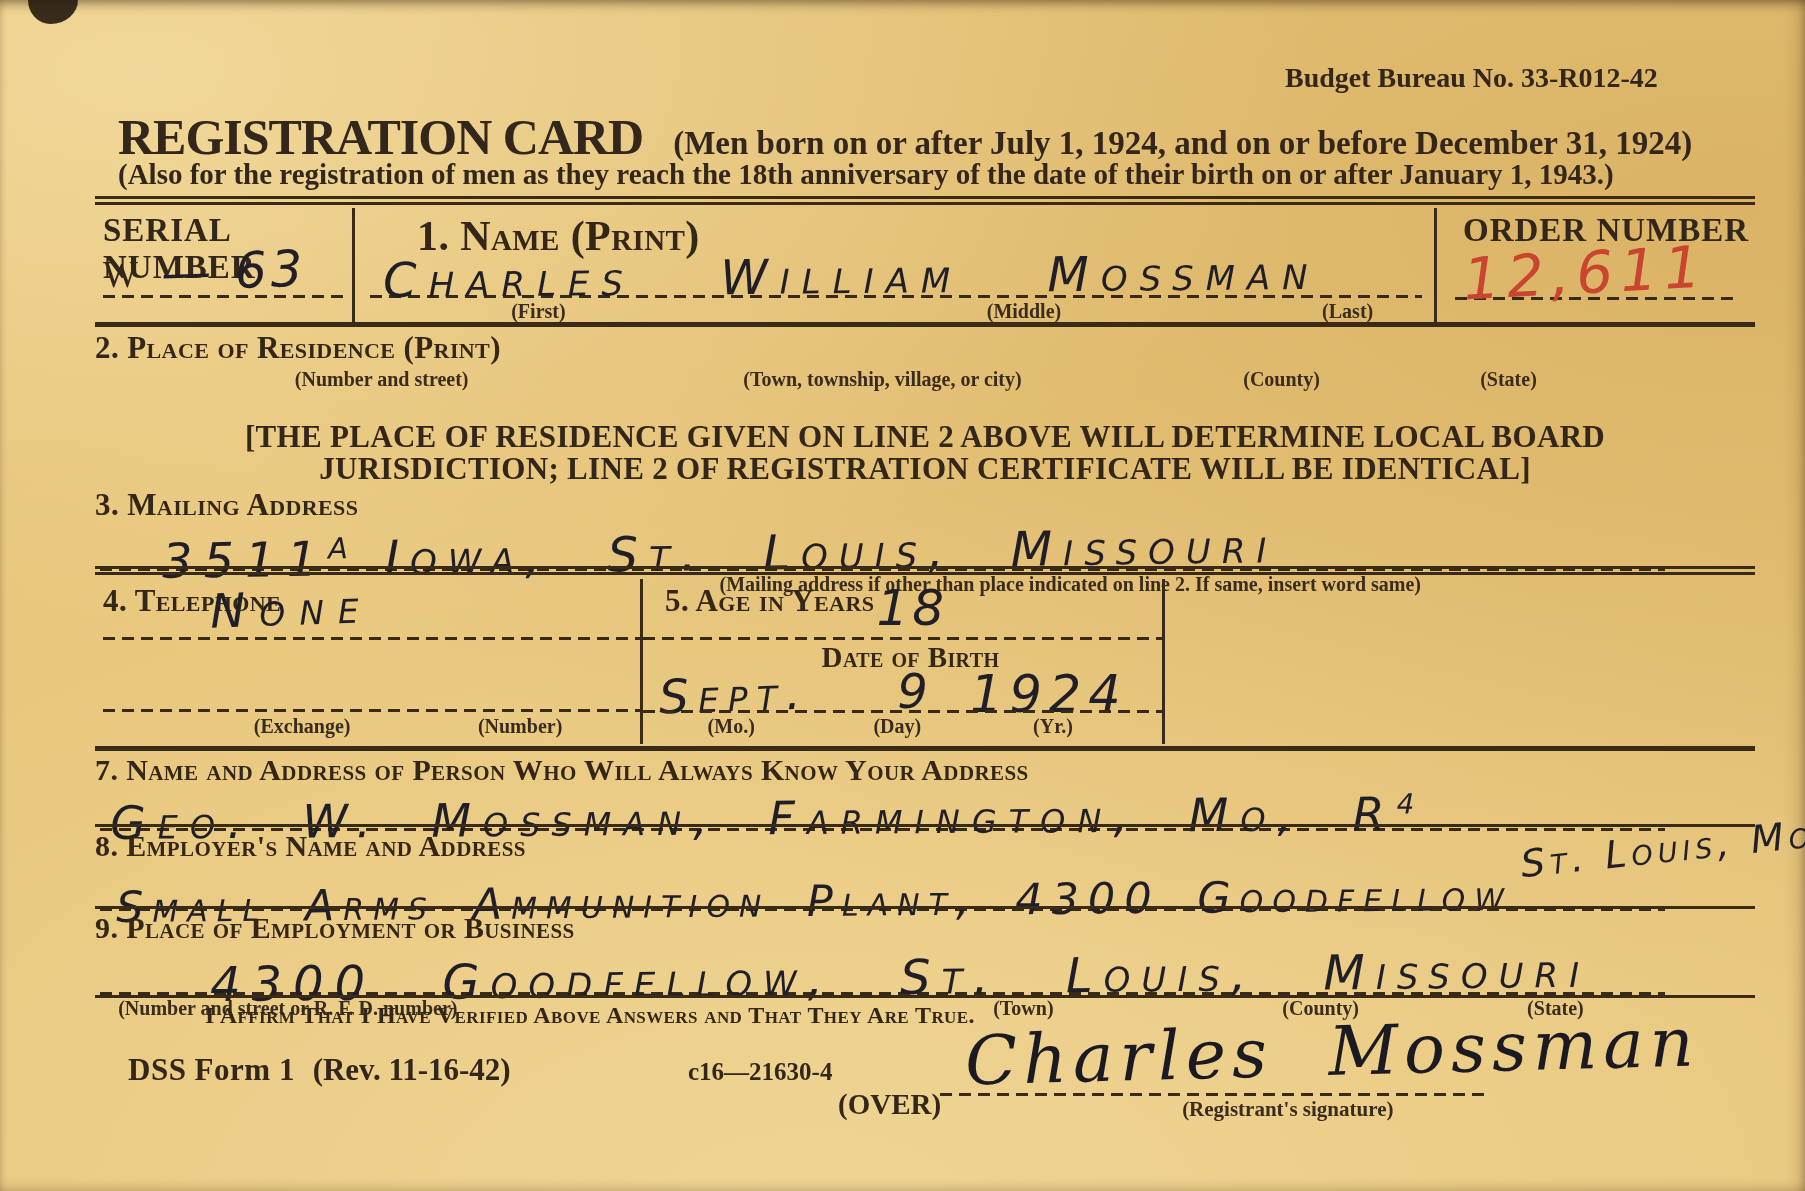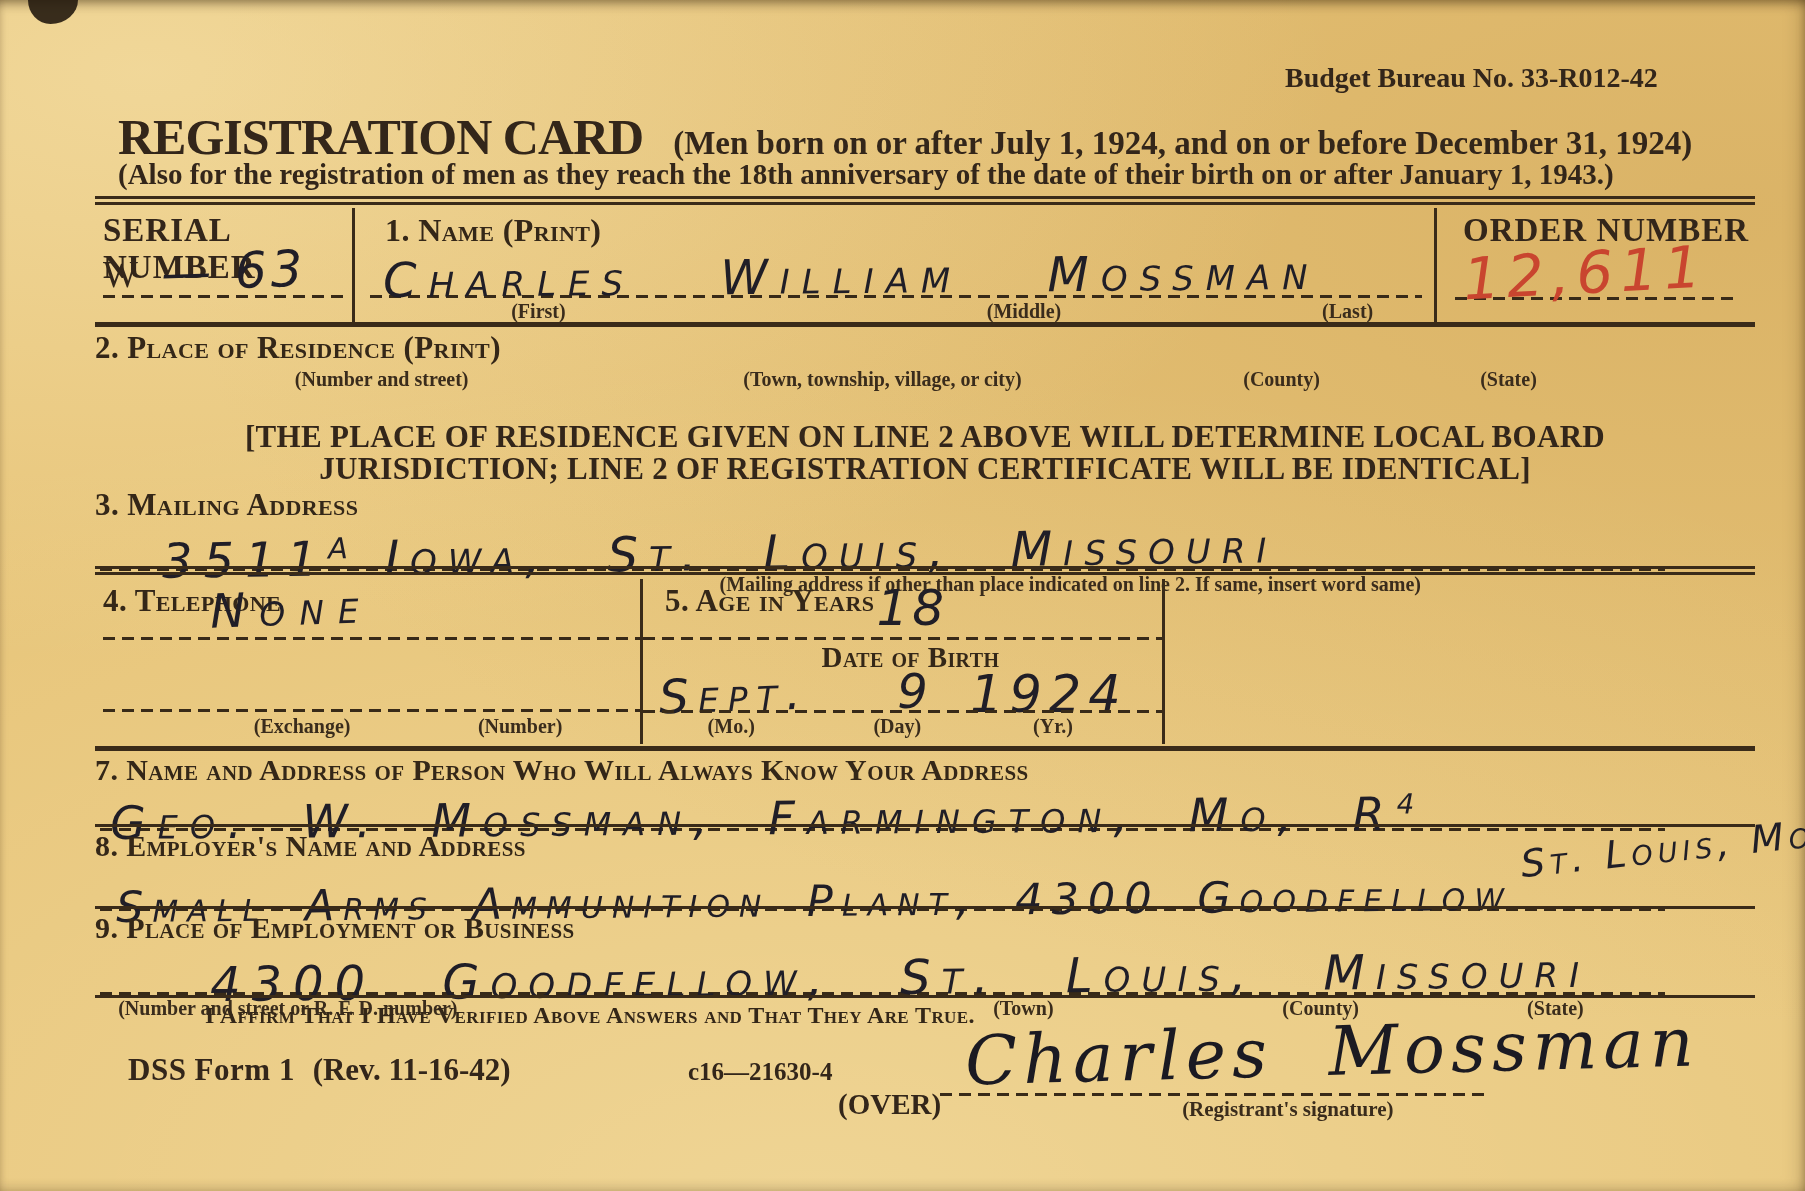--- a/index.html
+++ b/index.html
@@ -76,21 +76,21 @@
   <div class="abs dbl" style="left:95px; top:196px; width:1660px;"></div>
 
   <div class="abs" style="left:95px; top:208px; width:1660px; height:114px; display:grid; grid-template-columns:257px 1085px 1fr;">
     <div class="cell">
       <div class="boxlabel" style="padding:4px 0 0 8px;">SERIAL NUMBER</div>
       <div class="dashline" style="left:8px; right:8px; bottom:24px;"></div>
       <span class="abs" style="left:8px; bottom:26px; font-size:37px;">W</span>
       <span class="abs hw" style="left:66px; bottom:26px; font-size:50px; letter-spacing:4px; transform:rotate(-2deg);">— 63</span>
     </div>
     <div class="cell" style="border-left:3px solid #3a2b19; border-right:3px solid #3a2b19;">
-      <div class="flabel" style="padding:4px 0 0 30px; font-size:32px;">1. Name (Print)</div>
+      <div class="flabel" style="padding:4px 0 0 30px; font-size:42px;margin-left:32px;">1. Name (Print)</div>
       <div class="dashline" style="left:15px; right:12px; bottom:24px;"></div>
       <span class="abs hw" style="left:28px; bottom:22px; font-size:48px; letter-spacing:12px; word-spacing:58px; transform:rotate(-0.5deg);">Charles William Mossman</span>
       <div class="subrow" style="position:absolute; left:0; right:0; bottom:0; height:22px;">
         <span class="sub" style="left:17%;">(First)</span>
         <span class="sub" style="left:62%;">(Middle)</span>
         <span class="sub" style="left:92%;">(Last)</span>
       </div>
     </div>
     <div class="cell">
       <div class="boxlabel" style="padding:4px 0 0 26px;">ORDER NUMBER</div>

